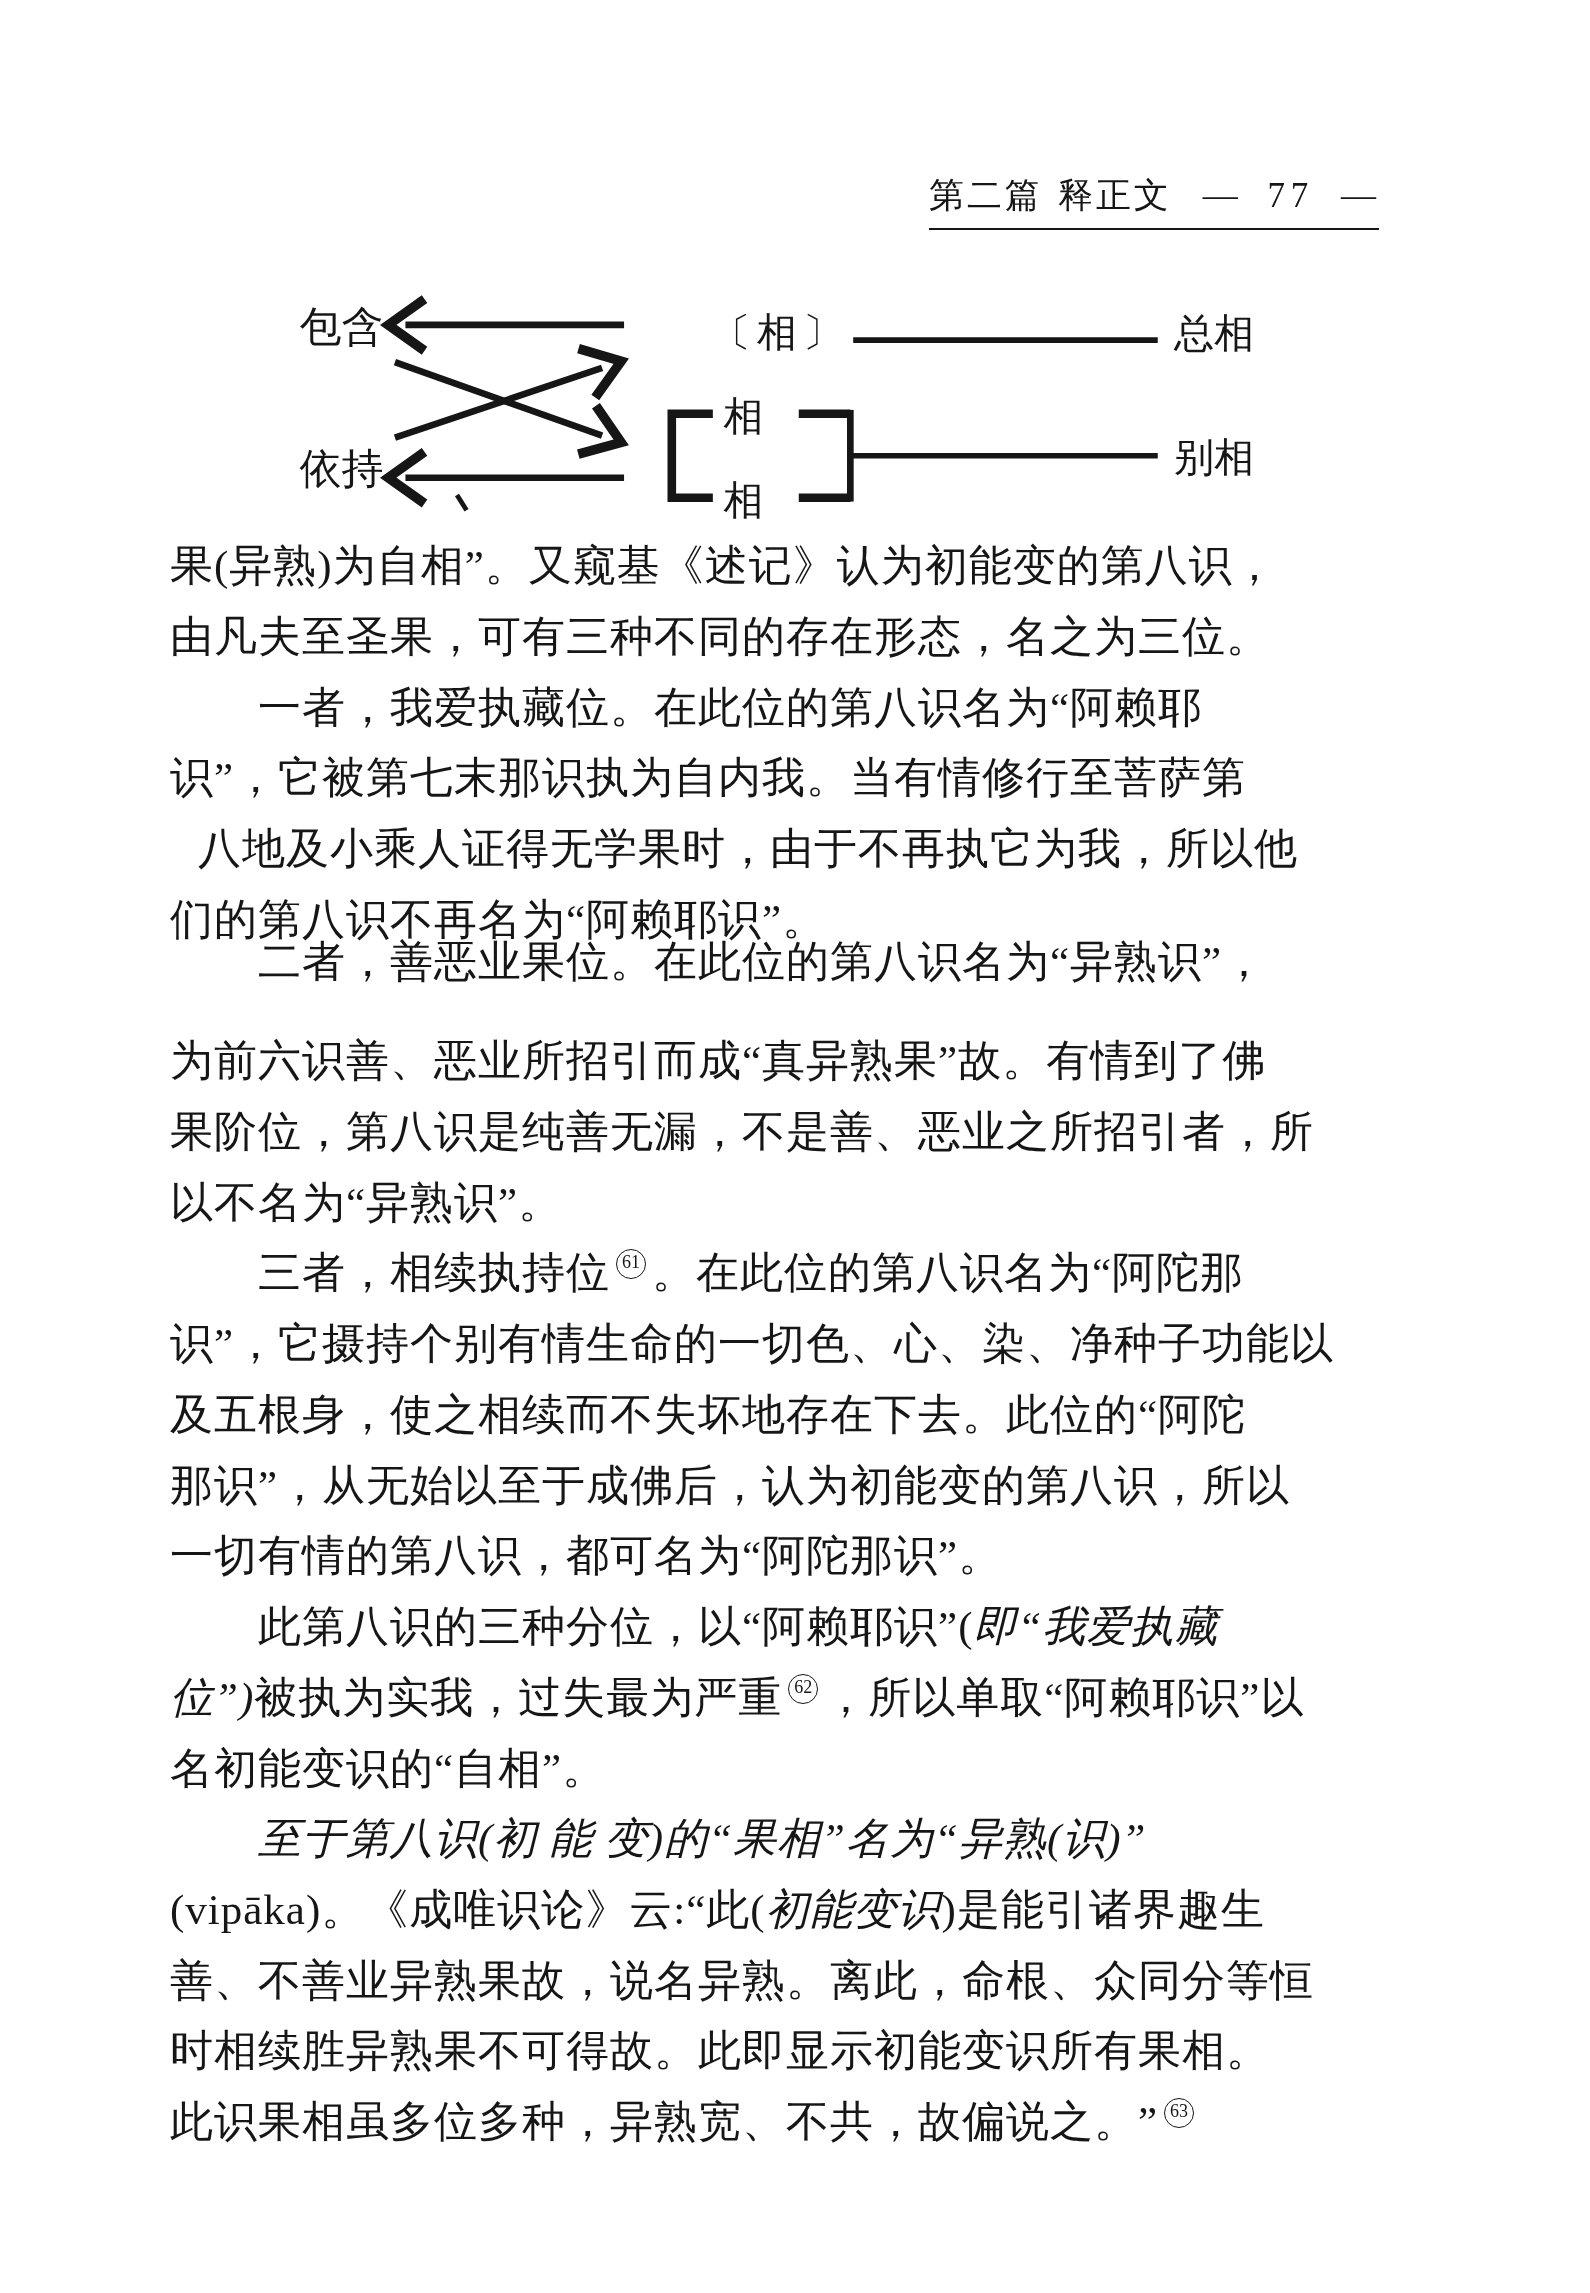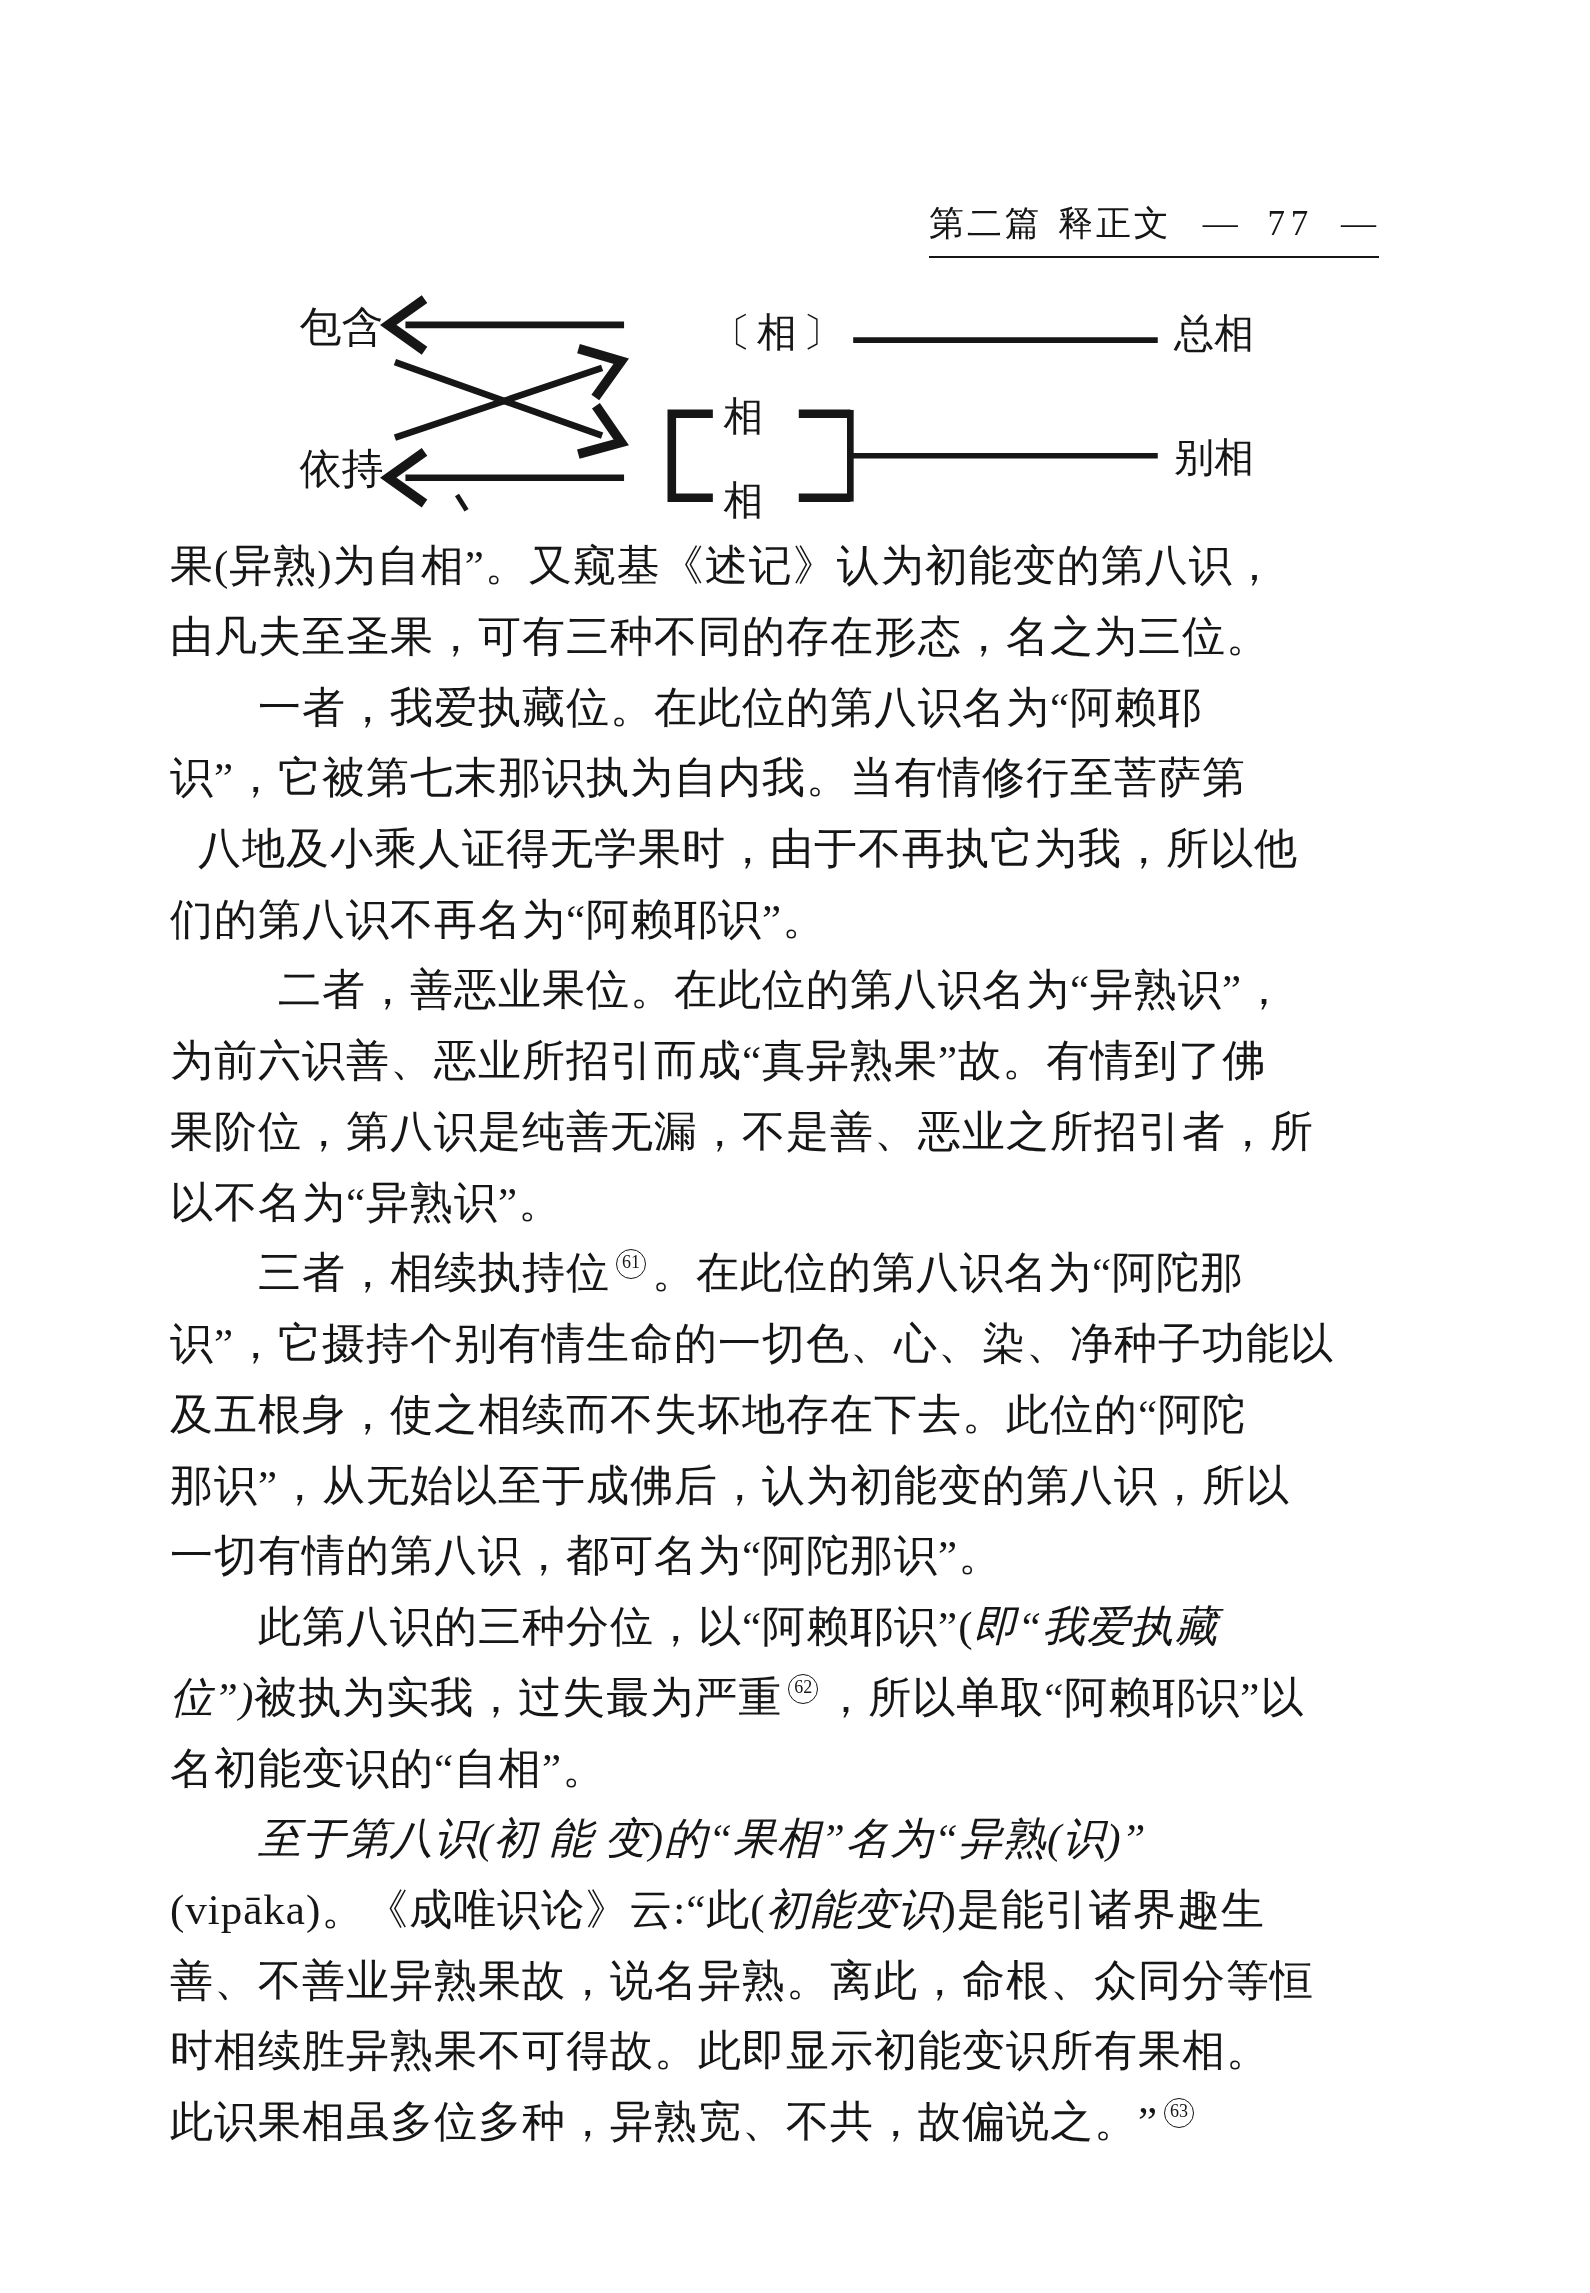--- a/index.html
+++ b/index.html
@@ -7,21 +7,21 @@
     position:relative;
     width:1591px;height:2293px;
     margin:0 auto;
     background:#ffffff;
     color:#161616;
     font-family:"Liberation Serif","DejaVu Serif",serif;
     overflow:hidden;
   }
   
   .header{
-    position:absolute;left:929px;top:200px;
+    position:absolute;left:929px;top:172px;
     padding-bottom:8.6px;
     border-bottom:2.9px solid #161616;
     font-size:35px;letter-spacing:2.9px;white-space:nowrap;
   }
   .hgap{margin-left:15.3px;}
   .hdash{margin-left:31px;}
   .hnum{margin-left:27px;letter-spacing:5.7px;}
   .hdash2{margin-left:27px;}
   
   .diagram{position:absolute;left:277px;top:282px;width:1013px;height:253px;}
@@ -94,21 +94,21 @@
     <text x="1229" y="493" font-size="42">别相</text>
   </svg>
 
   <div class="body-text">
       <div class="body-line" style="top: 541px;"><span>果(异熟)为自相”。又窥基《述记》认为初能变的第八识，</span></div>
       <div class="body-line" style="top: 612px;"><span>由凡夫至圣果，可有三种不同的存在形态，名之为三位。</span></div>
       <div class="body-line indent" style="top: 683px;"><span>一者，我爱执藏位。在此位的第八识名为“阿赖耶</span></div>
       <div class="body-line" style="top: 753px;"><span>识”，它被第七末那识执为自内我。当有情修行至菩萨第</span></div>
       <div class="body-line" style="top: 824px; margin-left: 28px;"><span>八地及小乘人证得无学果时，由于不再执它为我，所以他</span></div>
       <div class="body-line" style="top: 895px;"><span>们的第八识不再名为“阿赖耶识”。</span></div>
-      <div class="body-line indent" style="top: 965px; margin-left: 20px;"><span>二者，善恶业果位。在此位的第八识名为“异熟识”，</span></div>
+      <div class="body-line indent" style="top: 937px;"><span>二者，善恶业果位。在此位的第八识名为“异熟识”，</span></div>
       <div class="body-line" style="top: 1036px;"><span>为前六识善、恶业所招引而成“真异熟果”故。有情到了佛</span></div>
       <div class="body-line" style="top: 1107px;"><span>果阶位，第八识是纯善无漏，不是善、恶业之所招引者，所</span></div>
       <div class="body-line" style="top: 1178px;"><span>以不名为“异熟识”。</span></div>
       <div class="body-line indent" style="top: 1248px;"><span>三者，相续执持位</span><span class="sup-circle">61</span><span>。在此位的第八识名为“阿陀那</span></div>
       <div class="body-line" style="top: 1319px;"><span>识”，它摄持个别有情生命的一切色、心、染、净种子功能以</span></div>
       <div class="body-line" style="top: 1390px;"><span>及五根身，使之相续而不失坏地存在下去。此位的“阿陀</span></div>
       <div class="body-line" style="top: 1461px;"><span>那识”，从无始以至于成佛后，认为初能变的第八识，所以</span></div>
       <div class="body-line" style="top: 1531px;"><span>一切有情的第八识，都可名为“阿陀那识”。</span></div>
       <div class="body-line indent" style="top: 1602px;"><span>此第八识的三种分位，以“阿赖耶识”(</span><span class="kaiti">即“我爱执藏</span></div>
       <div class="body-line" style="top: 1673px;"><span class="kaiti">位”)</span><span>被执为实我，过失最为严重</span><span class="sup-circle">62</span><span>，所以单取“阿赖耶识”以</span></div>

